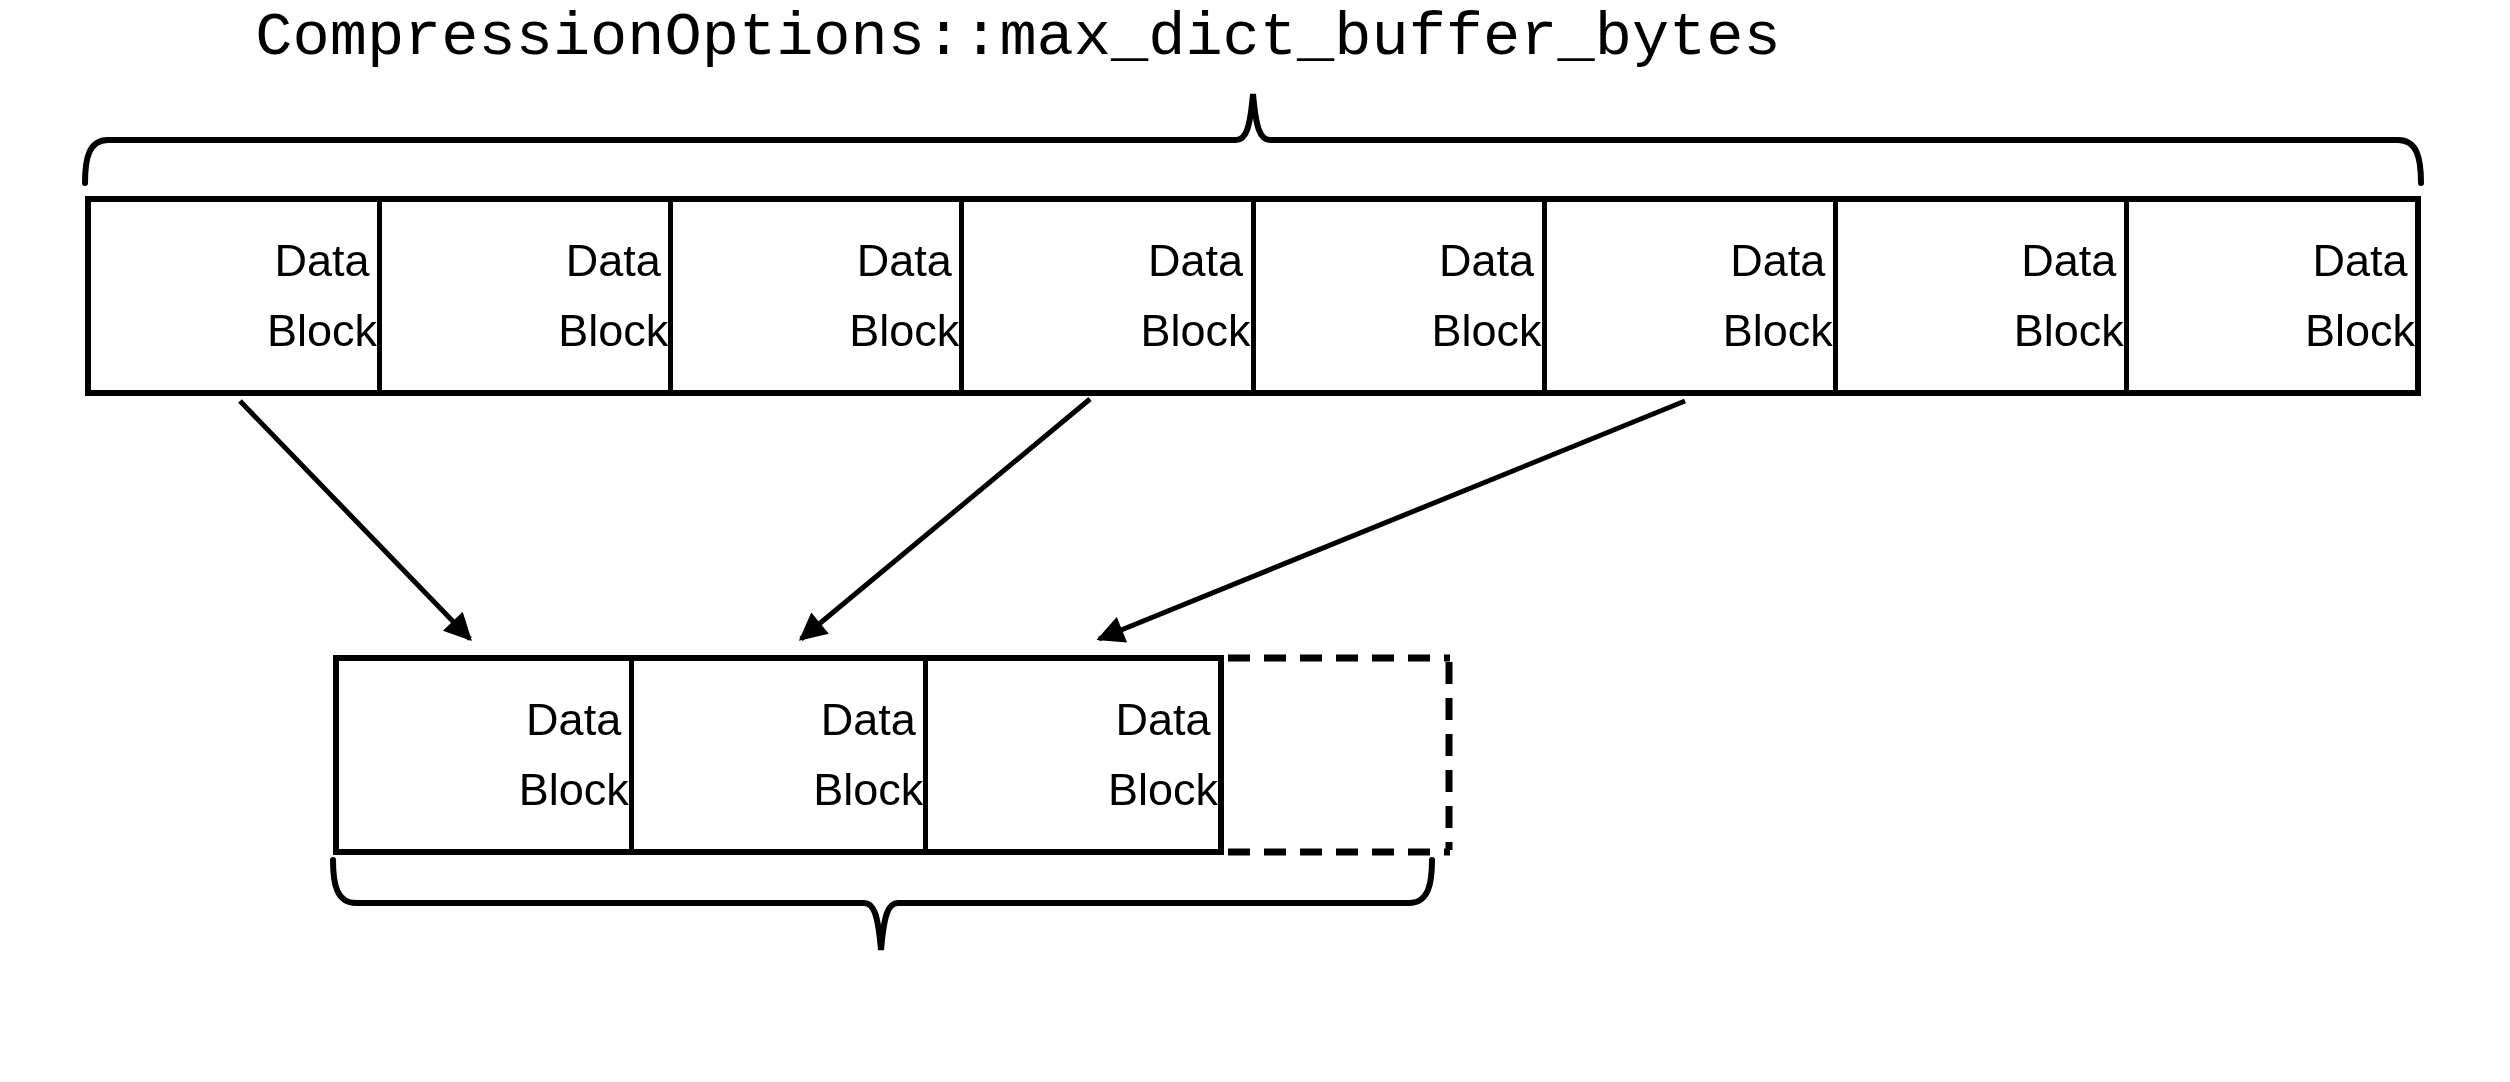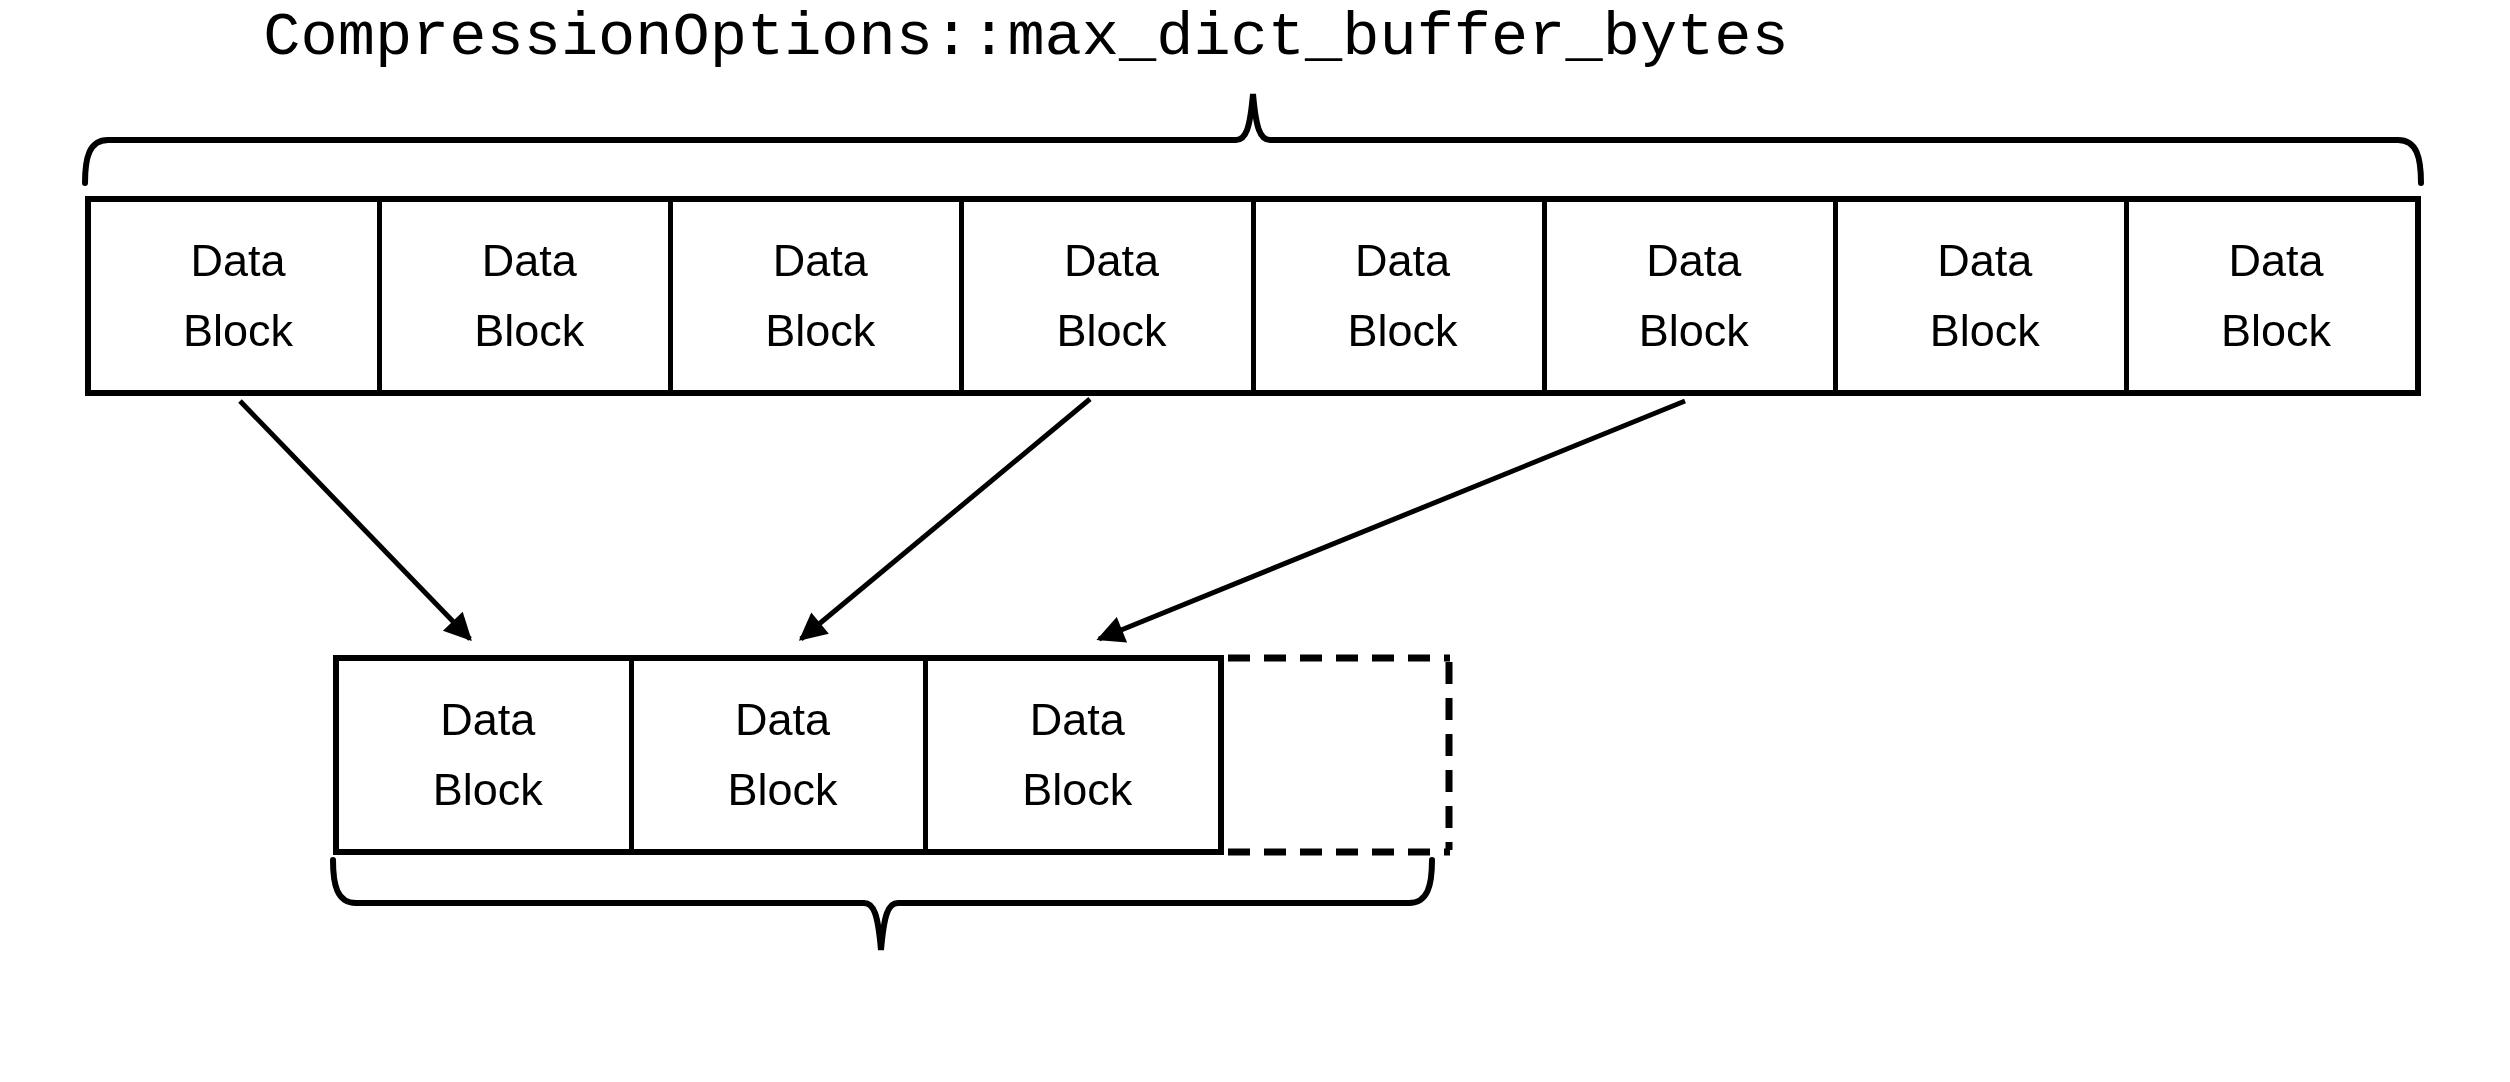--- a/index.html
+++ b/index.html
@@ -18,21 +18,21 @@
   .mono-label {
     position: absolute;
     font-family: "Liberation Mono", "DejaVu Sans Mono", monospace;
     font-size: 62px;
     line-height: 76px;
     color: #000000;
     white-space: nowrap;
     text-align: center;
   }
   #top-label {
-    left: 8px;
+    left: 0;
     width: 2036px;
     top: 0;
   }
   #bottom-label {
     left: 333px;
     width: 1100px;
     top: 982px;
   }
   .block-row {
     position: absolute;
@@ -50,21 +50,21 @@
   #bottom-row {
     left: 333px;
     top: 655px;
     width: 891px;
     height: 200px;
   }
   .block {
     flex: 1 1 0;
     display: flex;
     align-items: center;
-    justify-content: center;
+    justify-content: flex-end;
     border-right: 5px solid #000000;
     background: #ffffff;
     margin-left: 8px;
   }
   .block:last-child {
     border-right: none;
   }
   .block-label {
     font-family: "Liberation Sans", sans-serif;
     font-size: 45px;

